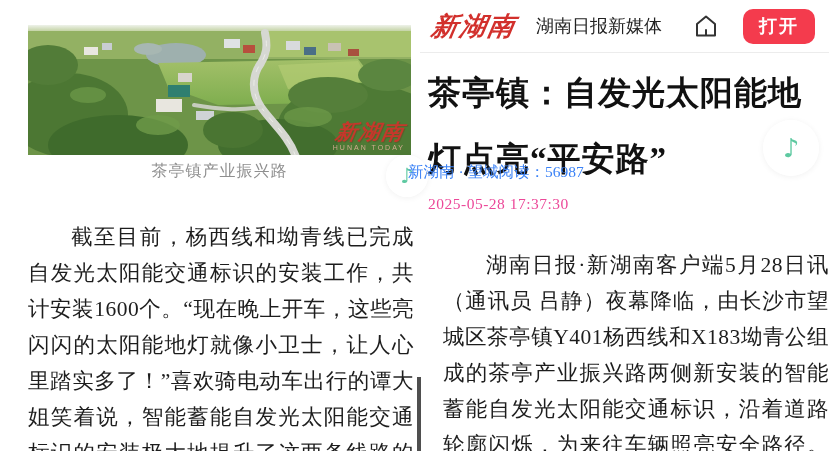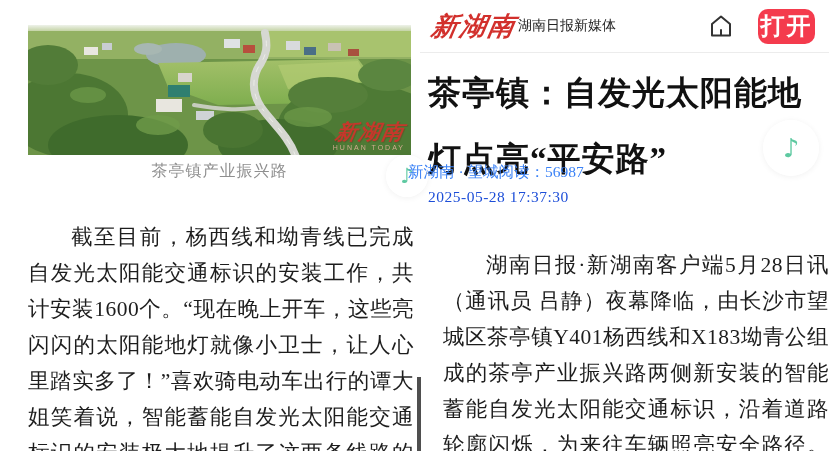--- a/index.html
+++ b/index.html
@@ -78,54 +78,54 @@
   .logo {
     margin-left: 12px;
     font-family: "Liberation Serif", serif;
     font-style: italic; font-weight: bold;
     font-size: 26px; color: #d2302c;
     transform: skewX(-10deg);
     letter-spacing: 2px;
     white-space: nowrap;
   }
   .brand {
-    margin-left: 2px;
-    font-size: 14px; color: #222222;
+    margin-left: 20px;
+    font-size: 18px; color: #222222;
     white-space: nowrap;
   }
   .home-btn {
     margin-left: auto;
     width: 30px; height: 30px;
     display: flex; align-items: center; justify-content: center;
   }
   .open-btn {
     margin-left: 22px; margin-right: 14px;
-    width: 57px; height: 35px;
+    width: 72px; height: 35px;
     background: #f43b4d;
     border: none; border-radius: 10px;
-    color: #ffffff; font-size: 24px; font-weight: bold;
+    color: #ffffff; font-size: 18px; font-weight: bold;
     letter-spacing: 2px;
     display: flex; align-items: center; justify-content: center;
     cursor: pointer;
     font-family: "Liberation Sans", sans-serif;
   }
 
   .headline {
     position: absolute; left: 428px; top: 60px; width: 398px;
     font-size: 33px; font-weight: bold; color: #111111;
     line-height: 66px; letter-spacing: 1px;
   }
   .meta-row {
     position: absolute; left: 408px; top: 162px; width: 392px;
     display: flex; 
     font-size: 15.5px; color: #3b82f6;
   }
   .timestamp {
-    position: absolute; left: 428px; top: 188px;
-    font-size: 15.5px; color: #1d4ed8;
+    position: absolute; left: 428px; top: 195px;
+    font-size: 15.5px; color: #ec4899;
     letter-spacing: 0.5px;
   }
 
   .column-divider {
     position: absolute; left: 417px; top: 377px;
     width: 4px; height: 74px;
     background: #4f4f4f;
   }
 </style>
 </head>

